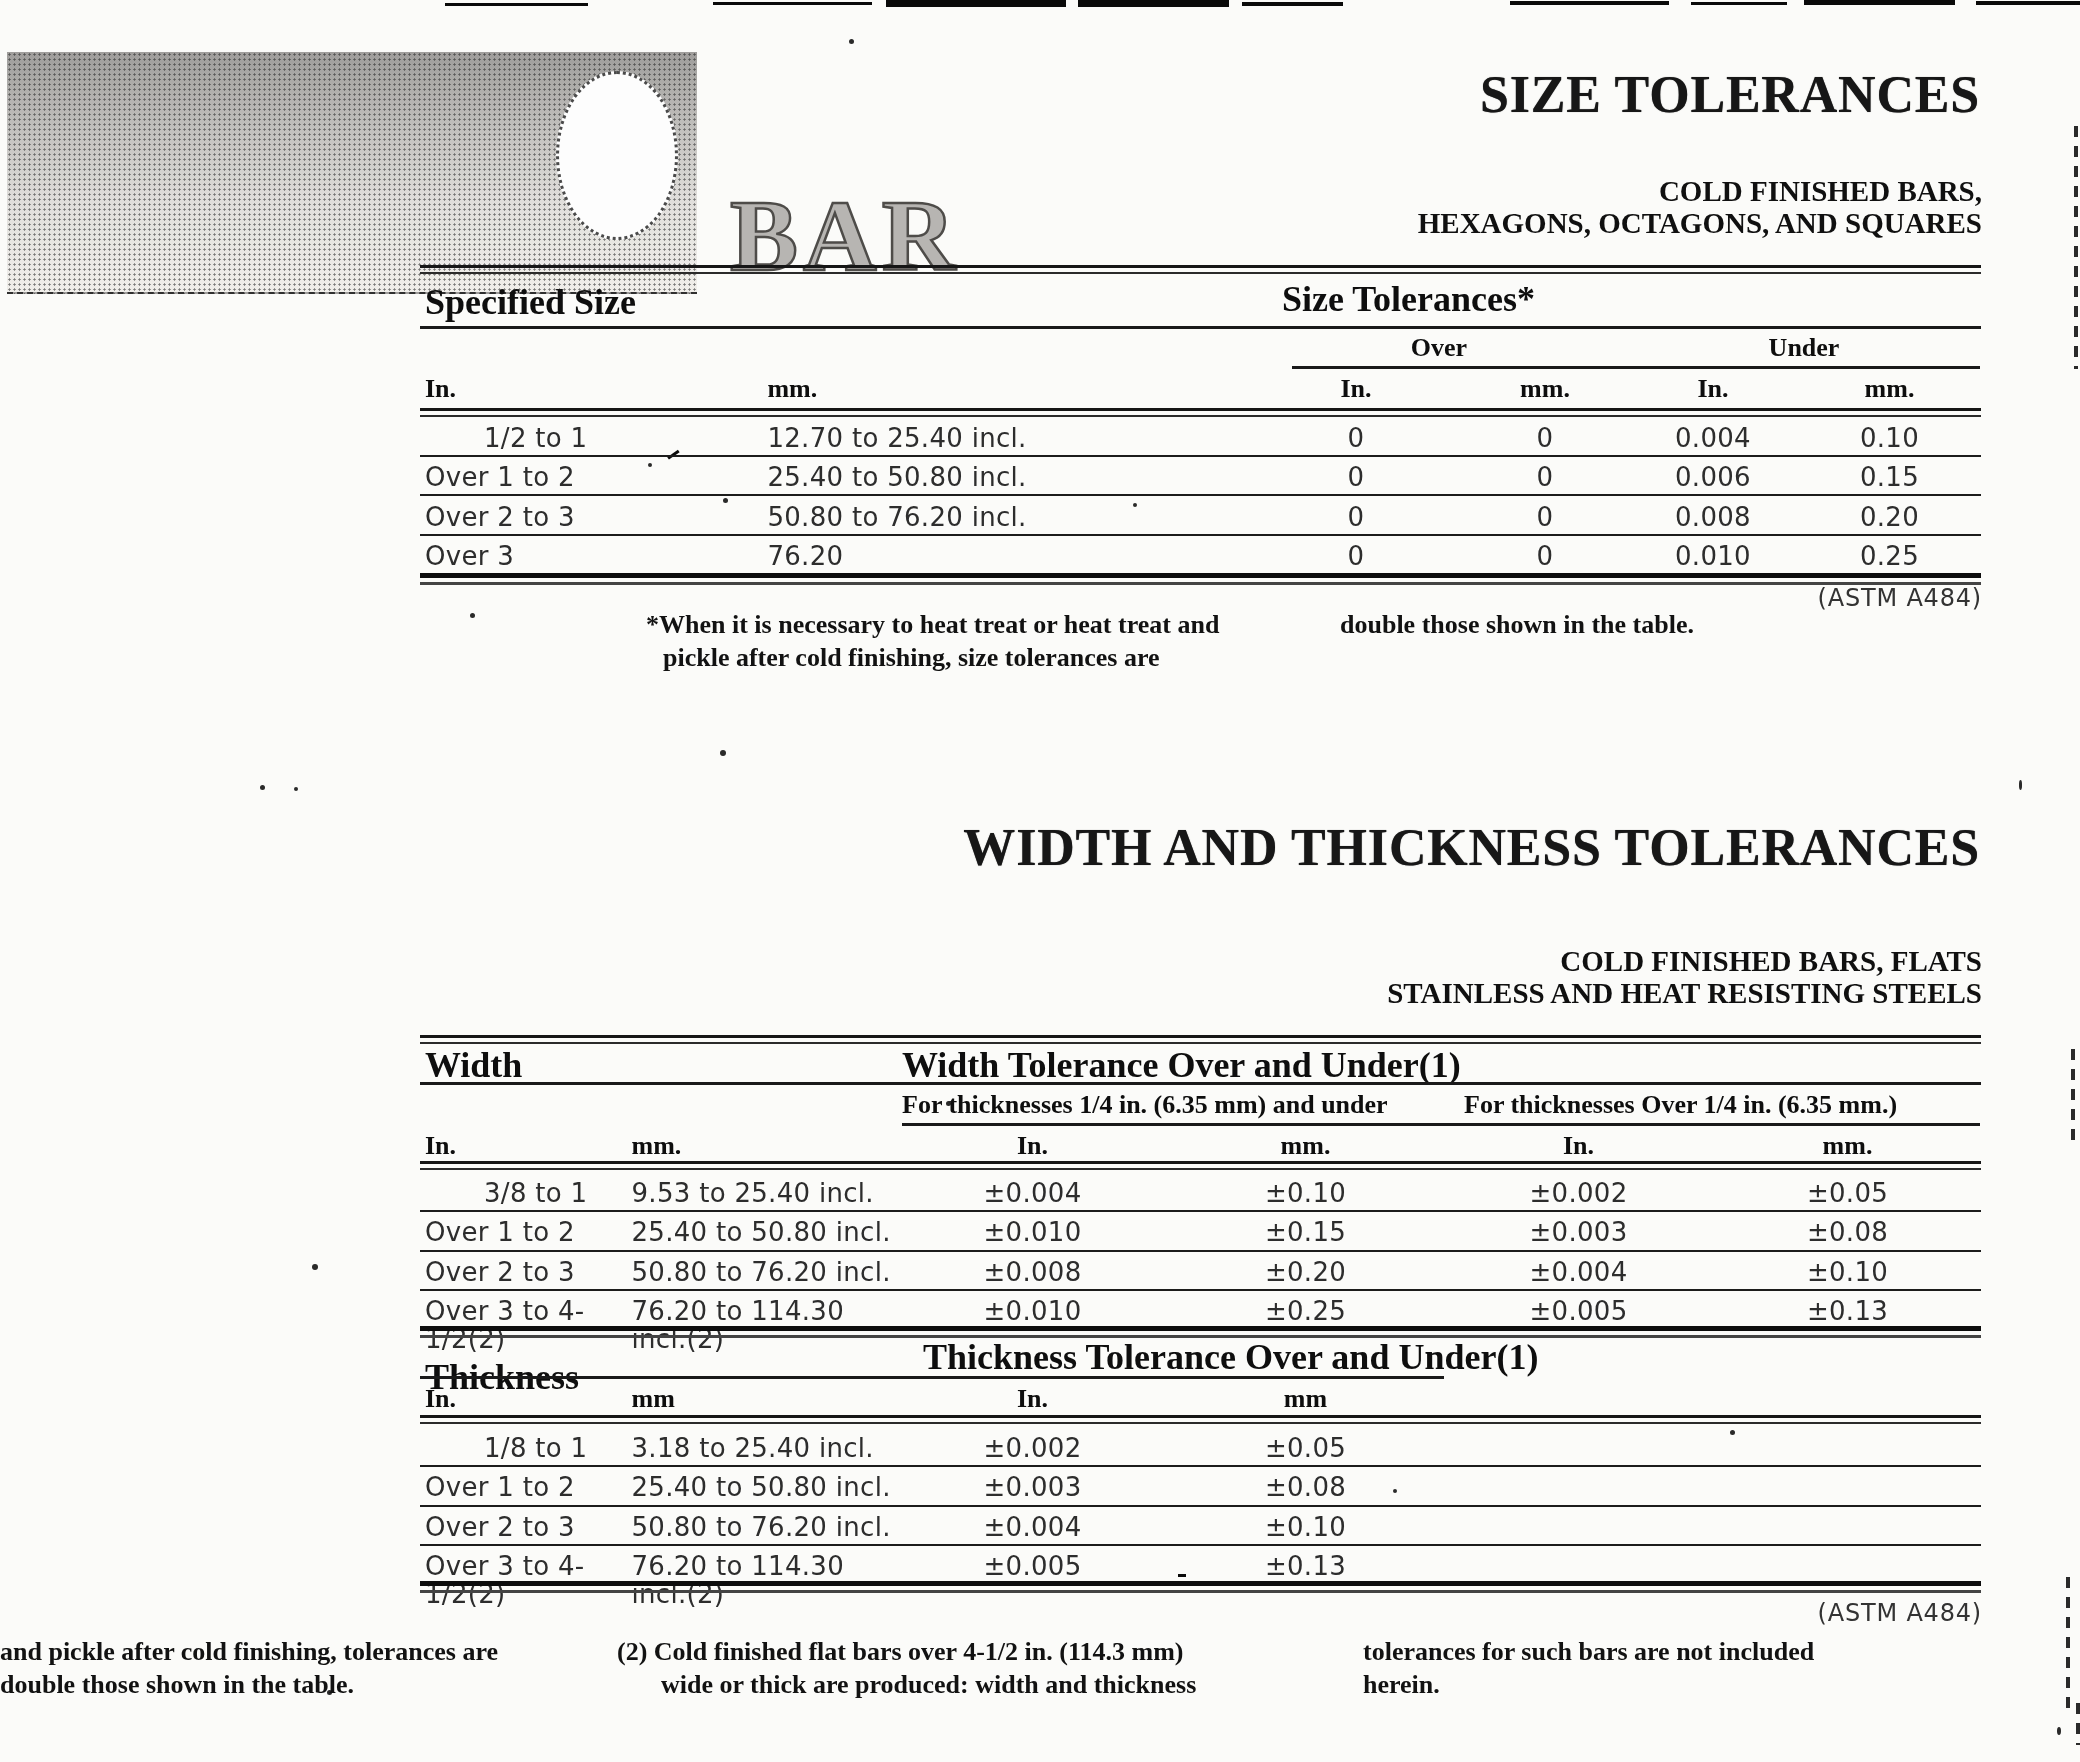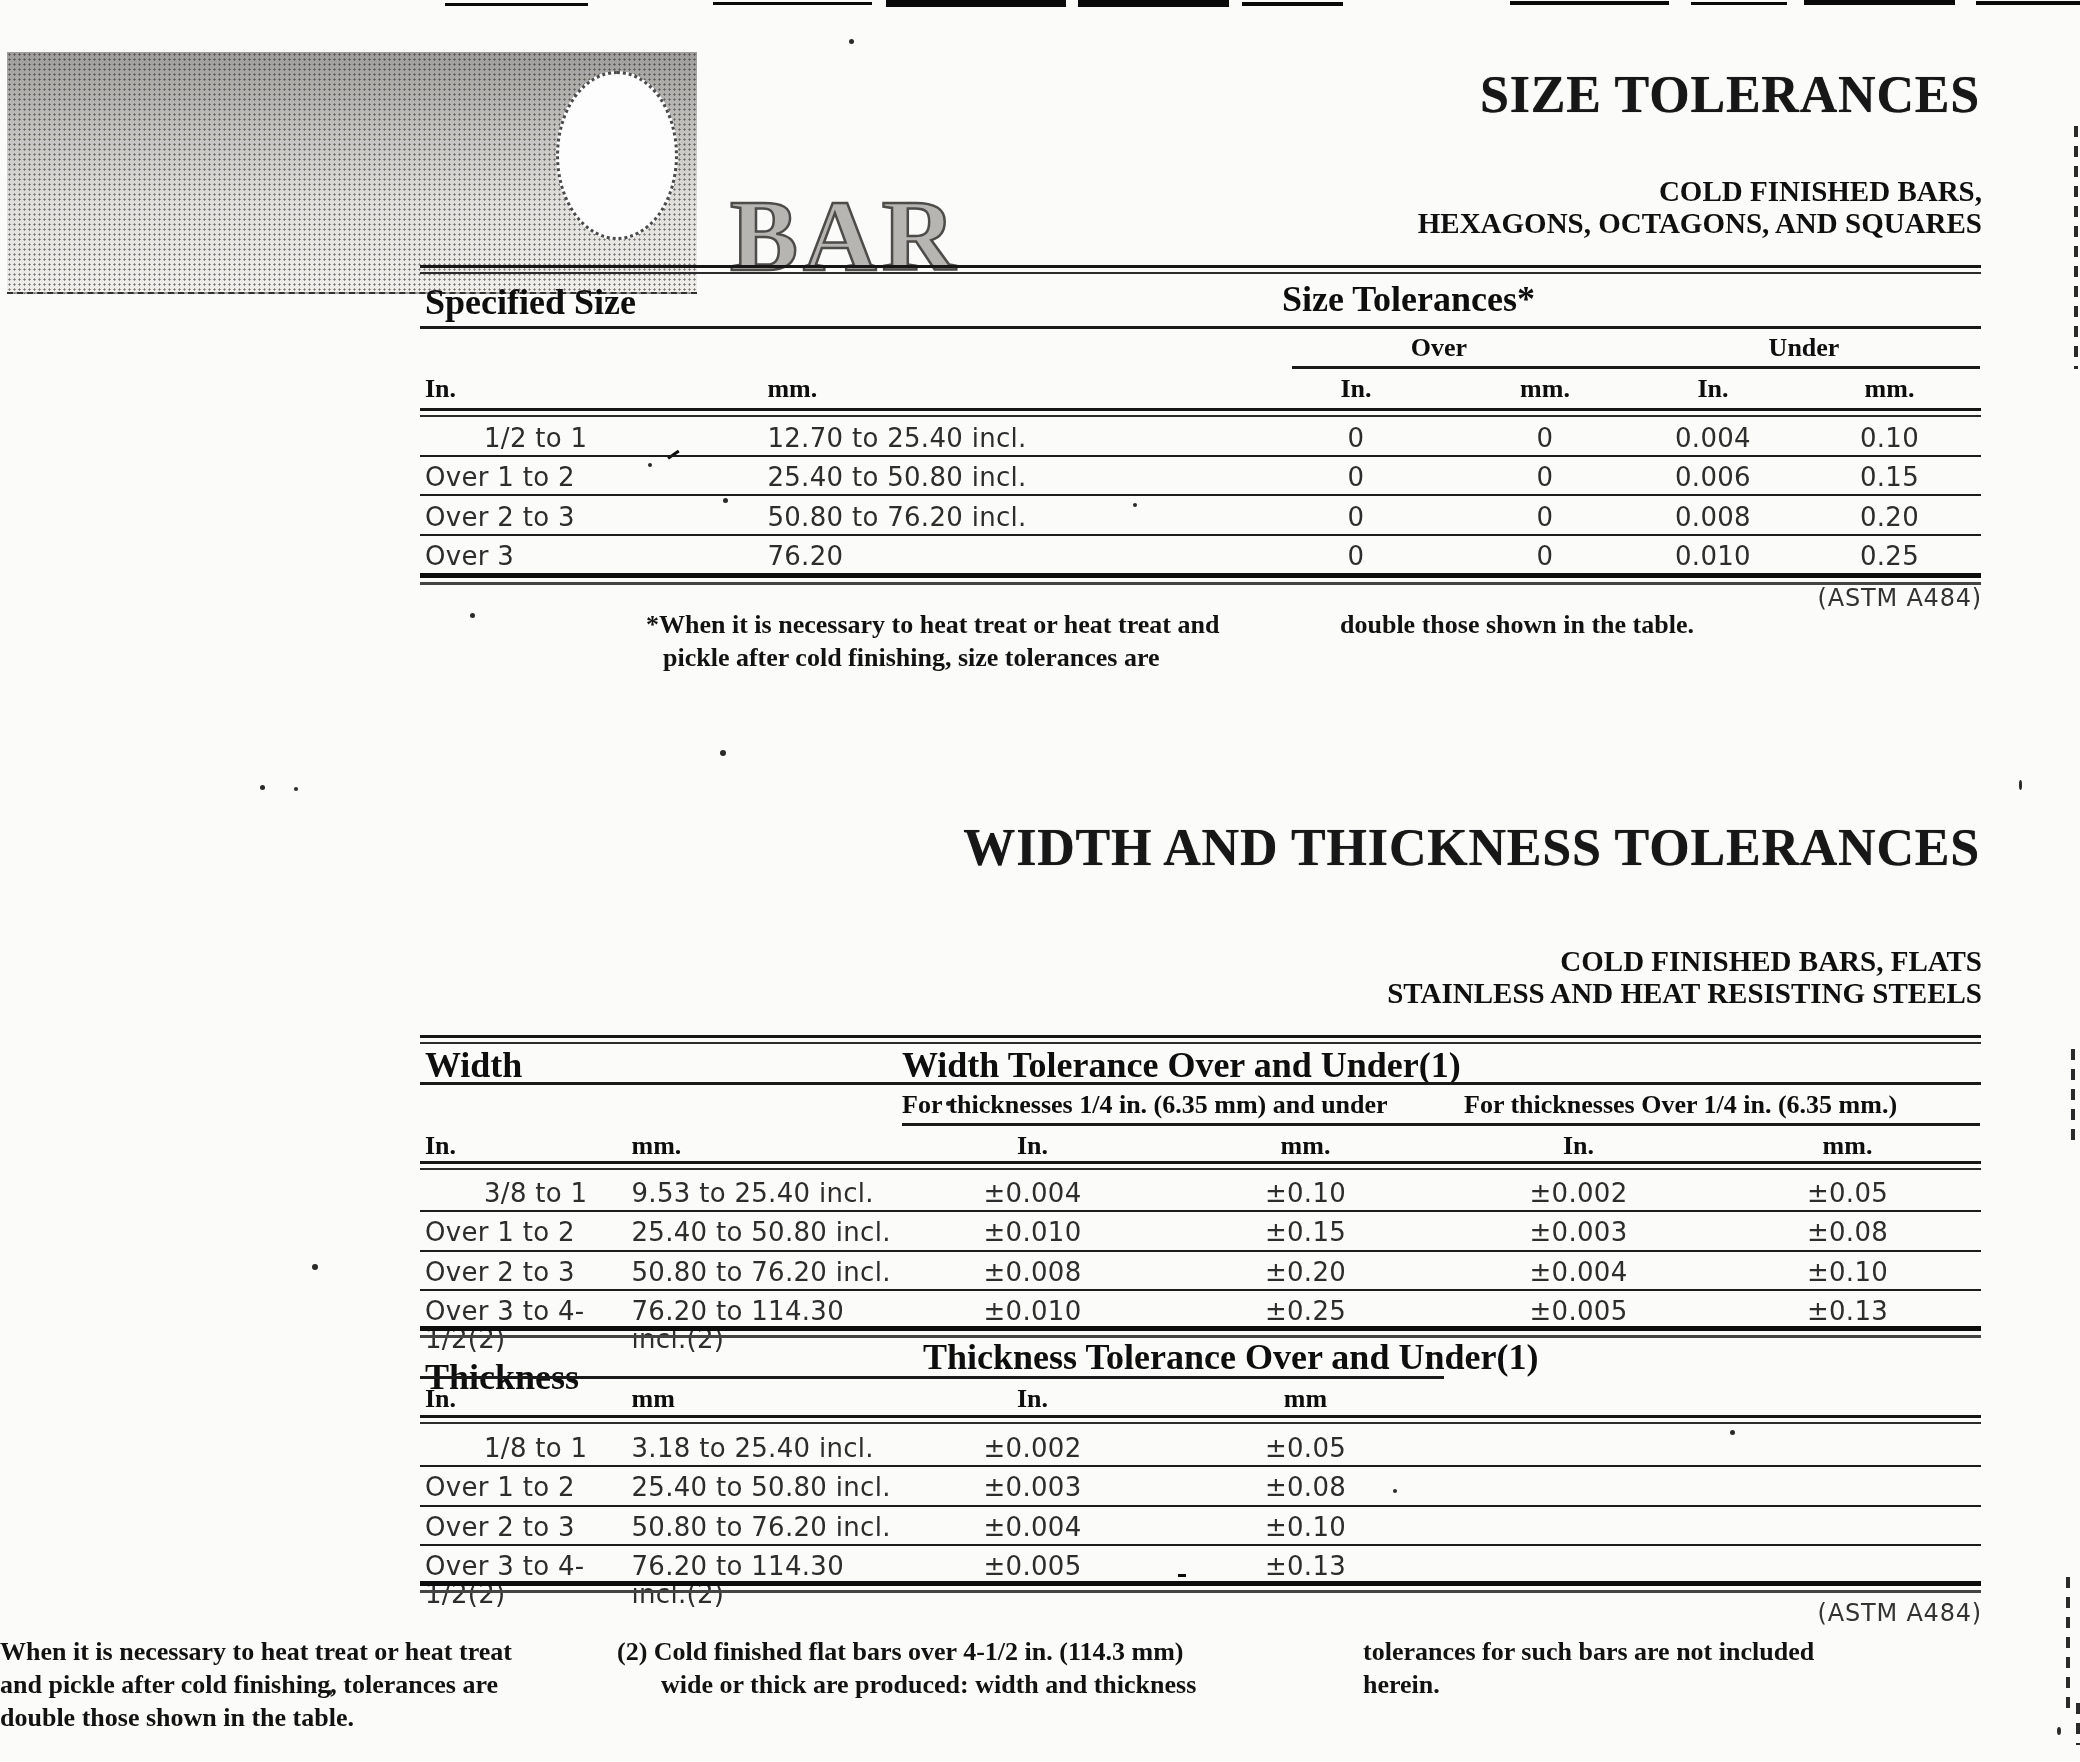--- a/index.html
+++ b/index.html
@@ -257,21 +257,20 @@
       <div class="cell">Over 3 to 4-1/2(2)</div>
       <div class="cell">76.20 to 114.30 incl.(2)</div>
       <div class="cell">±0.005</div>
       <div class="cell">±0.13</div>
     </div>
     <div class="abs trule" style="left:420px;top:1581px;width:1561px;"></div>
     <div class="abs src" style="left:1720px;top:1599px;width:262px;text-align:right;">(ASTM A484)</div>
   </div>
 
   <div class="abs fn" style="left:0;top:1635px;width:579px;">
-    <div>When it is necessary to heat treat or heat treat</div>
     <div>and pickle after cold finishing, tolerances are</div>
     <div>double those shown in the table.</div>
   </div>
   <div class="abs fn" style="left:617px;top:1635px;width:688px;">
     <div>(2) Cold finished flat bars over 4-1/2 in. (114.3 mm)</div>
     <div style="padding-left:44px;">wide or thick are produced: width and thickness</div>
   </div>
   <div class="abs fn" style="left:1344px;top:1635px;width:554px;margin-left:19px;">
     <div>tolerances for such bars are not included</div>
     <div>herein.</div>

